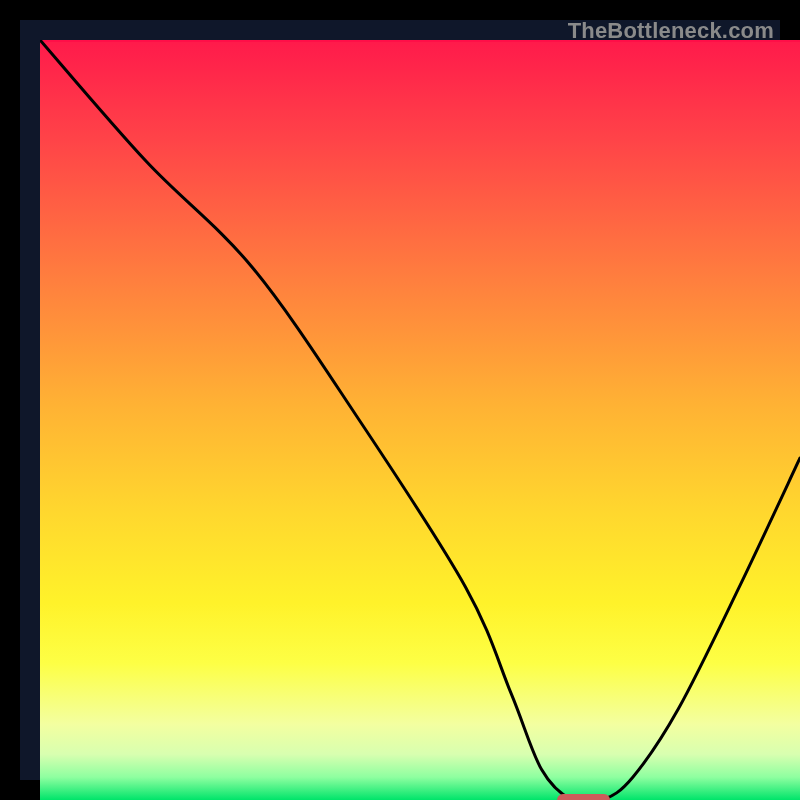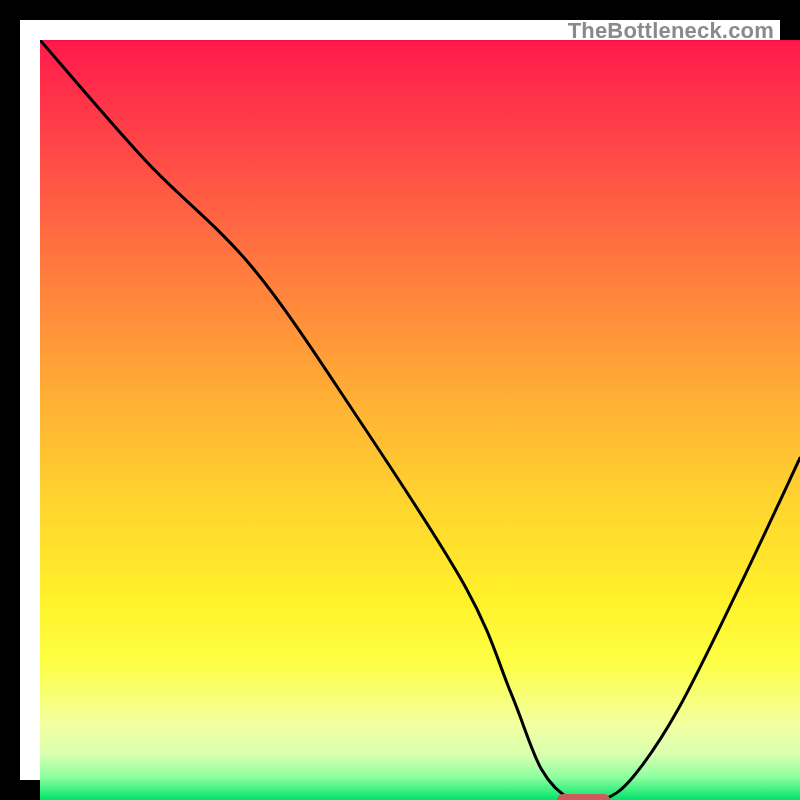--- a/index.html
+++ b/index.html
@@ -9,21 +9,21 @@
     height: 800px;
     background: #000;
     overflow: hidden;
   }
   .frame {
     position: absolute;
     left: 20px;
     top: 20px;
     width: 760px;
     height: 760px;
-    background: #ffffff;
+    background: #0f172a;
     text-decoration: underline;
   }
   
   .plot {
     position: absolute;
     left: 20px;
     top: 20px;
     width: 760px;
     height: 760px;
   }

